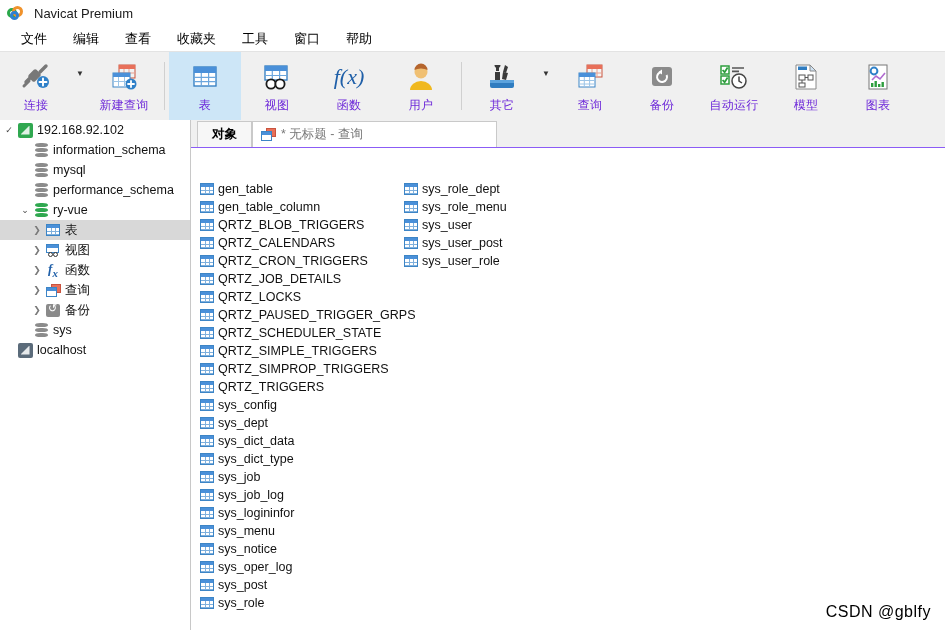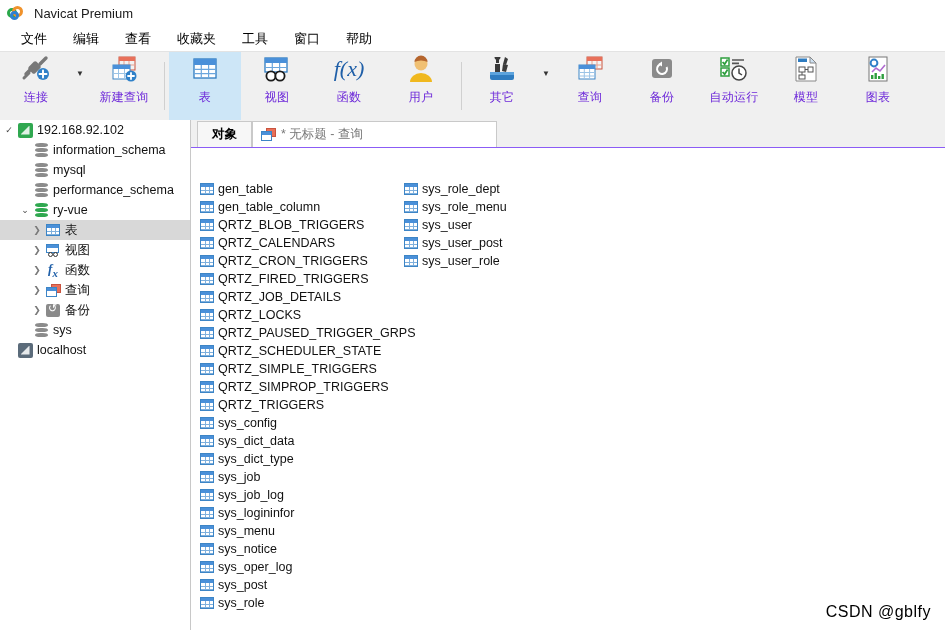--- a/index.html
+++ b/index.html
@@ -21,21 +21,21 @@
   .title-text{margin-left:10px;font-size:13px;color:#1b1b1b;}
 
   
   .menubar{height:25px;background:#ffffff;display:flex;align-items:center;padding-left:8px;}
   .menu-item{font-size:13px;color:#000;padding:3px 13px;cursor:default;}
 
   
   .toolbar{height:68px;background:#f0f0f0;border-top:1px solid #e3e3e3;
     border-bottom:1px solid #d6d6d6;display:flex;align-items:stretch;position:relative;}
   .tb-btn{width:72px;display:flex;flex-direction:column;align-items:center;
-    justify-content:flex-start;box-sizing:border-box;cursor:default;}
+    justify-content:flex-start;padding-top:8px;box-sizing:border-box;cursor:default;}
   .tb-btn.active{background:#cde6f7;}
   .tb-ico{height:34px;display:flex;align-items:center;justify-content:center;}
   .tb-lbl{font-size:12px;margin-top:3px;color:#6d28d9;letter-spacing:.3px;}
   .tb-caret{width:16px;display:flex;align-items:center;justify-content:center;
     padding-bottom:26px;font-size:8px;color:#333;}
   .tb-sep{width:1px;background:#d0d0d0;margin:10px 4px;}
 
   
   .body{position:absolute;left:0;top:120px;right:0;bottom:0;display:flex;}
   .sidebar{width:190px;background:#ffffff;border-right:1px solid #c8c8c8;
@@ -604,31 +604,20 @@
             </div>
             <div class="litem">
               <span class="lico">
                 <span class="gico">
                   <i class="v1"></i>
                   <i class="v2"></i>
                   <i class="h1"></i>
                   <i class="h2"></i>
                 </span>
               </span>
-              <span>QRTZ_FIRED_TRIGGERS</span>
-            </div>
-            <div class="litem">
-              <span class="lico">
-                <span class="gico">
-                  <i class="v1"></i>
-                  <i class="v2"></i>
-                  <i class="h1"></i>
-                  <i class="h2"></i>
-                </span>
-              </span>
               <span>QRTZ_JOB_DETAILS</span>
             </div>
             <div class="litem">
               <span class="lico">
                 <span class="gico">
                   <i class="v1"></i>
                   <i class="v2"></i>
                   <i class="h1"></i>
                   <i class="h2"></i>
                 </span>
@@ -693,20 +682,31 @@
             <div class="litem">
               <span class="lico">
                 <span class="gico">
                   <i class="v1"></i>
                   <i class="v2"></i>
                   <i class="h1"></i>
                   <i class="h2"></i>
                 </span>
               </span>
               <span>sys_config</span>
+            </div>
+            <div class="litem">
+              <span class="lico">
+                <span class="gico">
+                  <i class="v1"></i>
+                  <i class="v2"></i>
+                  <i class="h1"></i>
+                  <i class="h2"></i>
+                </span>
+              </span>
+              <span>sys_dept</span>
             </div>
             <div class="litem">
               <span class="lico">
                 <span class="gico">
                   <i class="v1"></i>
                   <i class="v2"></i>
                   <i class="h1"></i>
                   <i class="h2"></i>
                 </span>
               </span>

